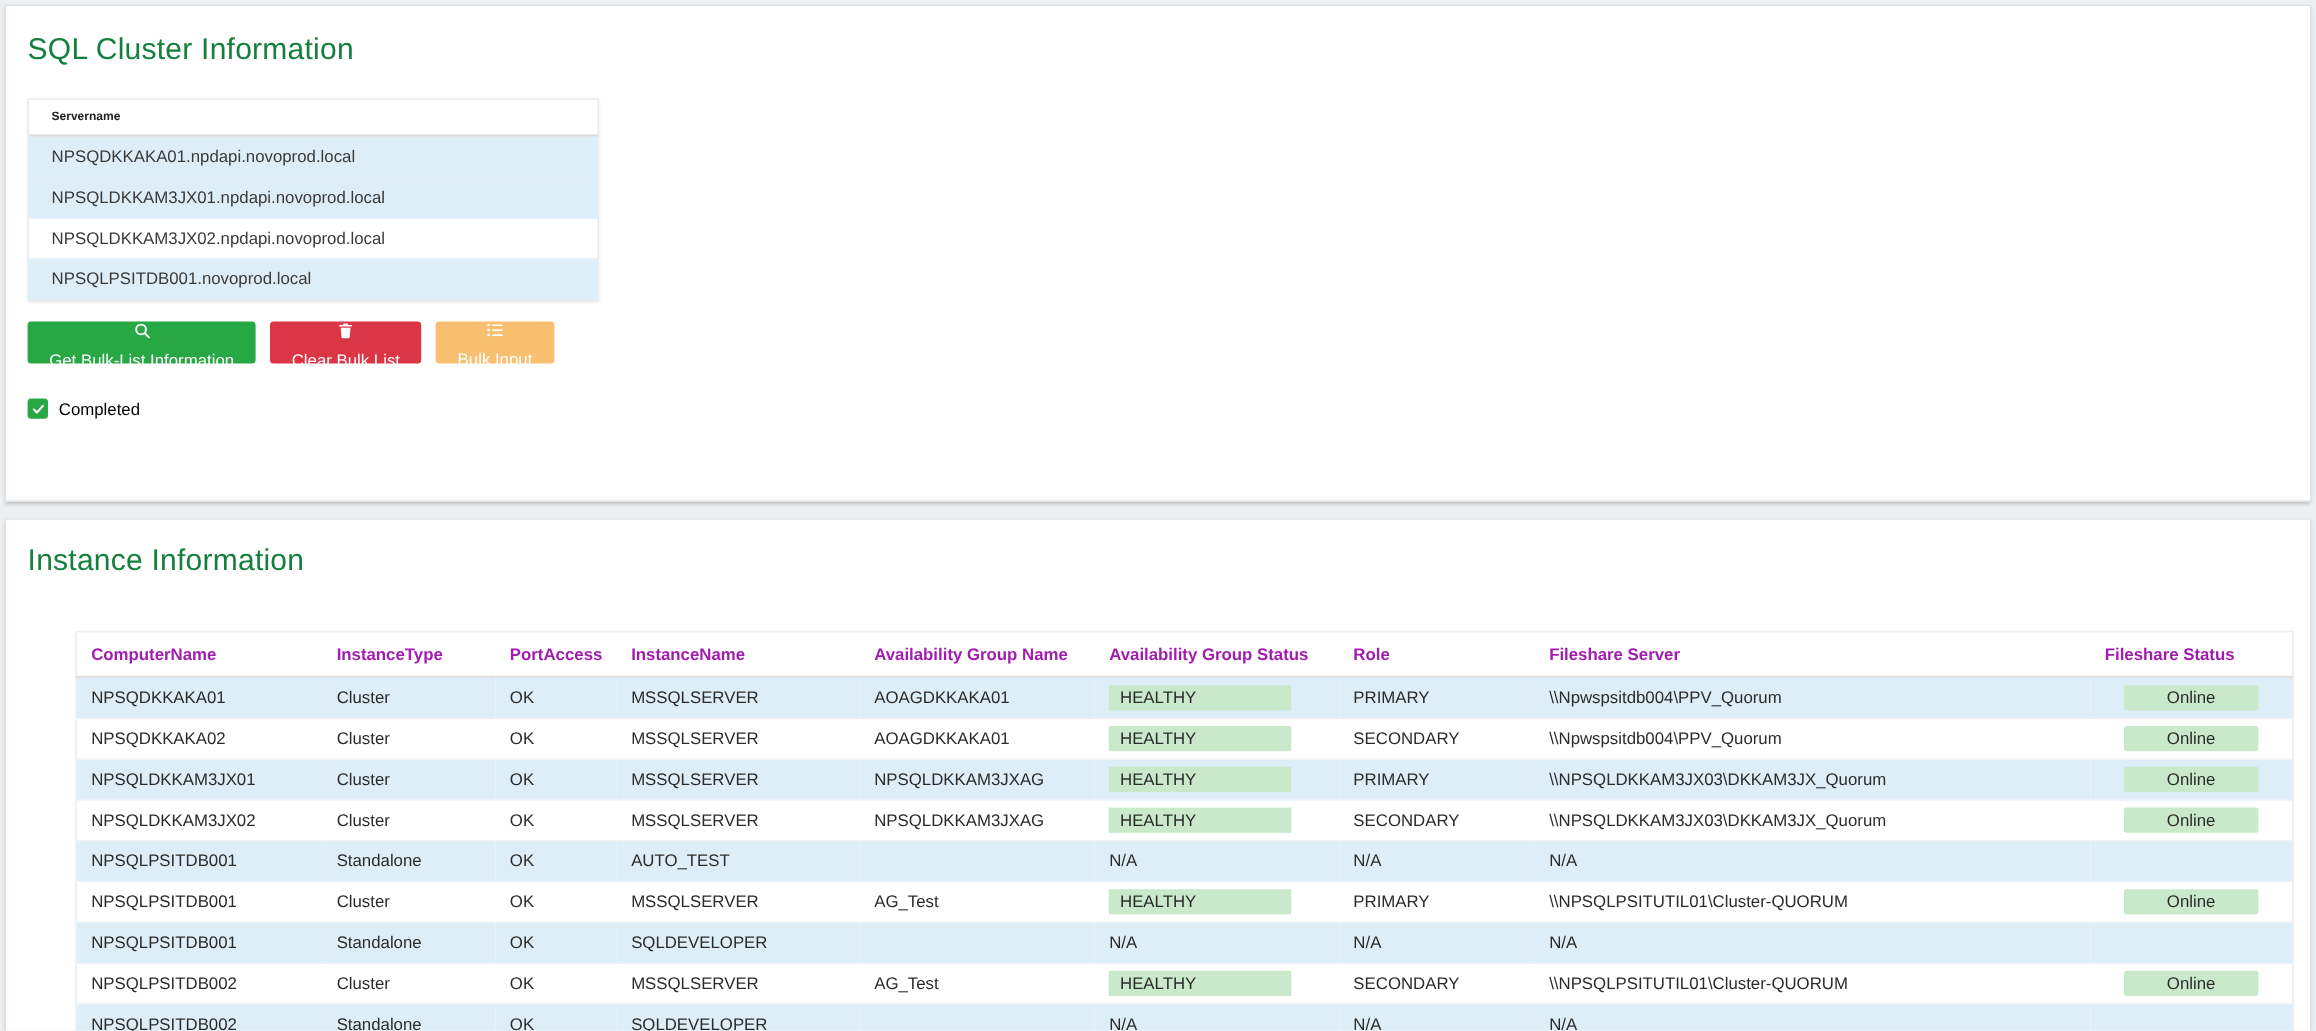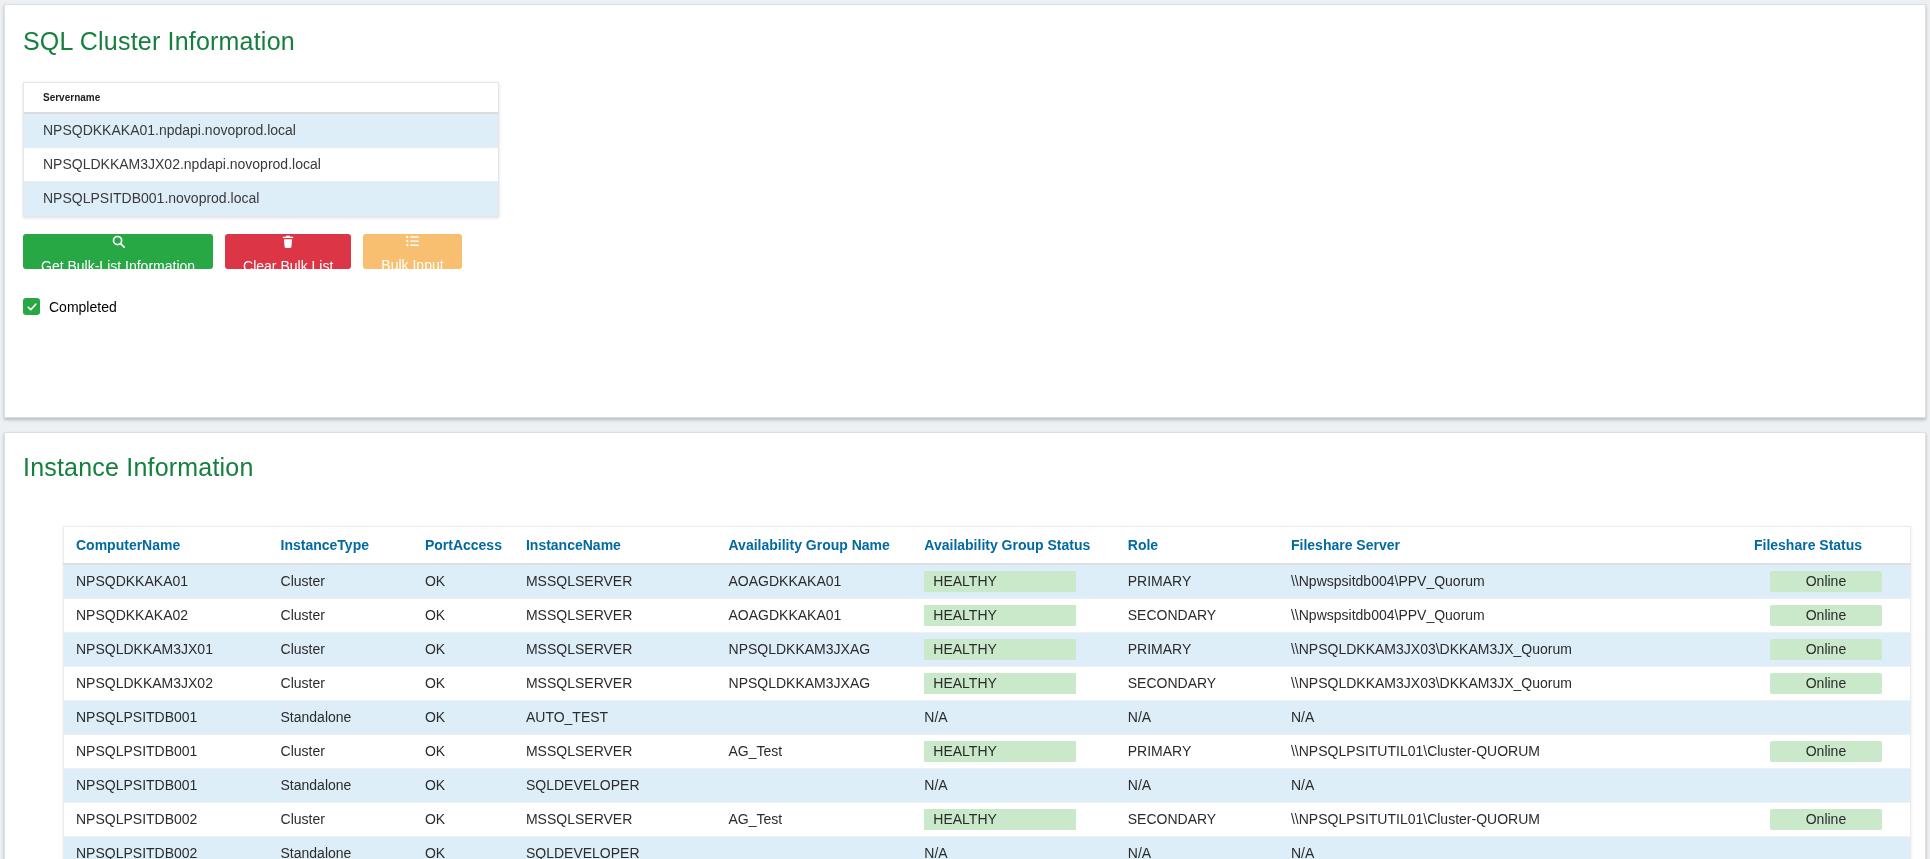--- a/index.html
+++ b/index.html
@@ -68,21 +68,21 @@
   .check-label{font-size:14px;color:#000000;}
   
   .inst-table{
     border-collapse:collapse;
     width:1848px;margin:44px 0 0 40px;
     font-size:14px;
     border:1px solid #ececec;
     box-shadow:0 1px 3px rgba(0,0,0,0.10);
   }
   .inst-table th{
-    text-align:left;font-weight:700;color:#0369a1;font-size:14px;
+    text-align:left;font-weight:700;color:#a21caf;font-size:14px;
     padding:10px 12px;border-bottom:2px solid #e0e0e0;background:#fff;
     white-space:nowrap;
   }
   .inst-table td{
     padding:8px 12px;line-height:17px;color:#2b2b2b;white-space:nowrap;
   }
   .inst-table tbody tr{border-bottom:1px solid #edf1f4;}
   .inst-table tbody tr.alt{background:var(--stripe-blue);}
   .badge-healthy{
     display:inline-block;min-width:152px;
@@ -98,20 +98,21 @@
 </head>
 <body>
 
 <div class="card card1">
   <div class="panel-title">SQL Cluster Information</div>
 
   <div class="server-list">
     <div class="srv-header">Servername</div>
     <div>
         <div class="srv-row alt">NPSQDKKAKA01.npdapi.novoprod.local</div>
+        <div class="srv-row alt">NPSQLDKKAM3JX01.npdapi.novoprod.local</div>
         <div class="srv-row">NPSQLDKKAM3JX02.npdapi.novoprod.local</div>
         <div class="srv-row alt">NPSQLPSITDB001.novoprod.local</div>
       </div>
   </div>
 
   <div class="btn-row">
     <button class="btn btn-green">
       <span class="icon">
         <svg width="15" height="15" viewBox="0 0 24 24" fill="none" stroke="#fff" stroke-width="2.6" stroke-linecap="round">
           <circle cx="10.5" cy="10.5" r="6.5"></circle>

